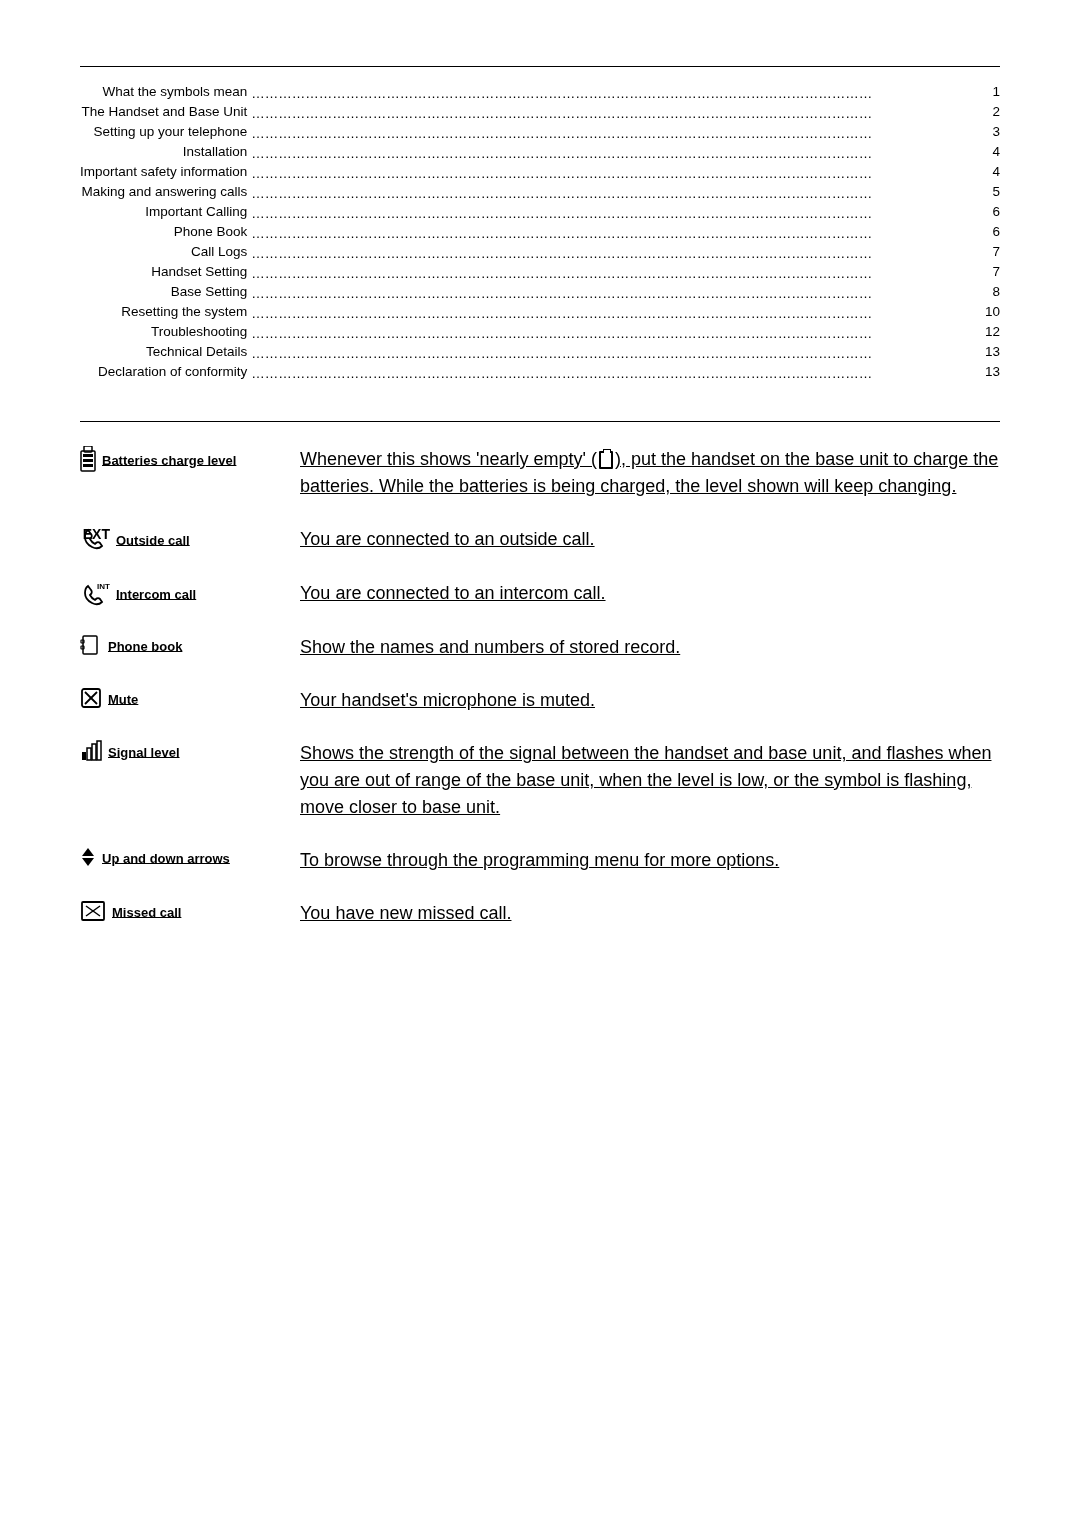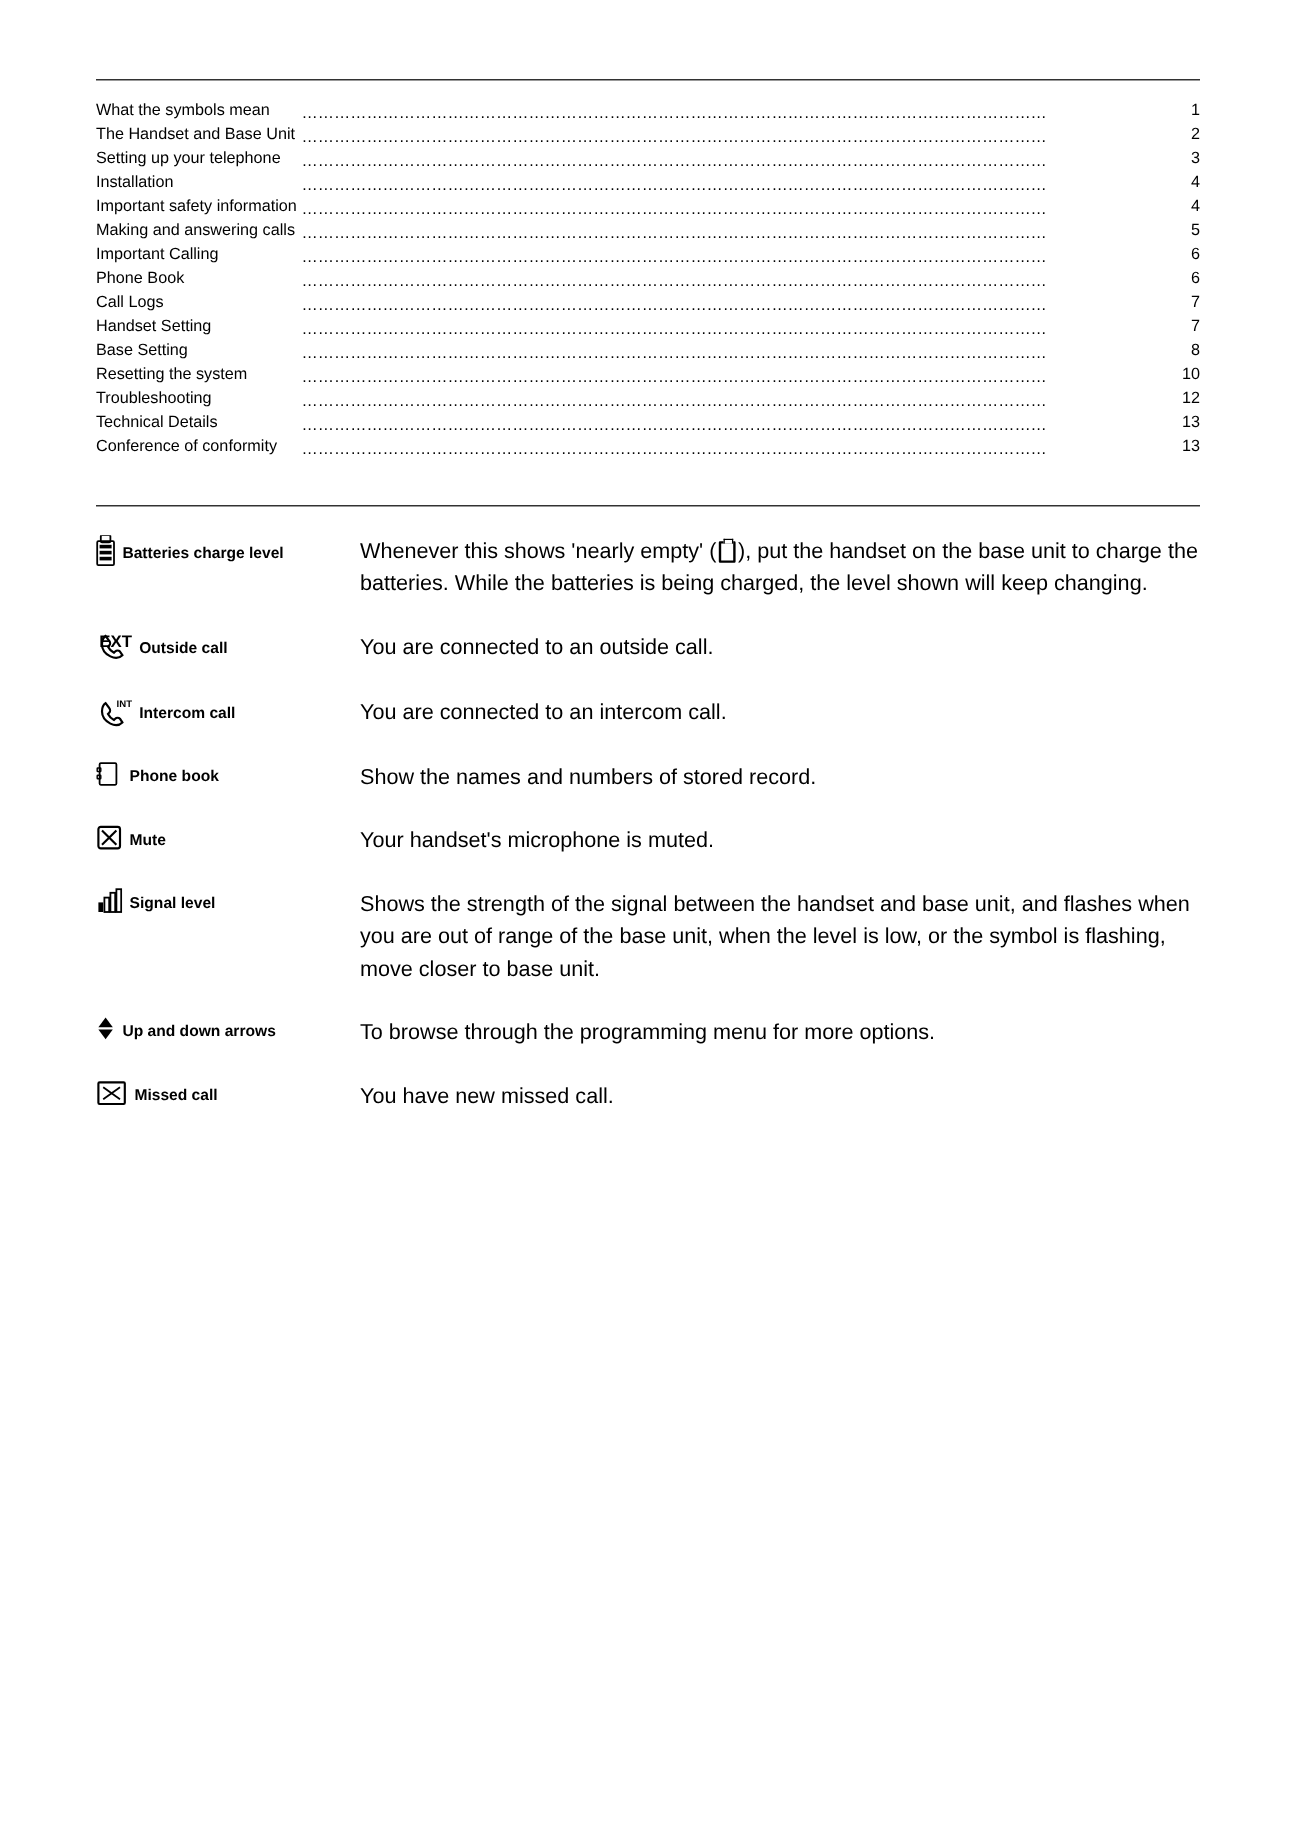--- a/index.html
+++ b/index.html
@@ -46,20 +46,21 @@
 
     .toc-row td {
       padding: 2.5px 0;
       font-size: 13.5px;
       vertical-align: bottom;
     }
 
     .toc-row td.toc-title {
       white-space: nowrap;
       width: 260px;
+      text-align: right;
     }
 
     .toc-row td.toc-dots {
       padding: 0 4px;
       letter-spacing: 0px;
       font-size: 13.5px;
       color: #000;
       overflow: hidden;
       width: 100%;
     }
@@ -67,20 +68,21 @@
     .toc-row td.toc-page {
       text-align: right;
       white-space: nowrap;
       padding-left: 4px;
       min-width: 28px;
     }
 
     
     .symbols-section {
       margin-top: 16px;
+      text-decoration: underline;
     }
 
     .symbols-section .section-title {
       margin-bottom: 6px;
     }
 
     .symbol-table {
       width: 100%;
       border-collapse: collapse;
       margin-top: 14px;
@@ -223,21 +225,21 @@
             <td class="toc-title">Troubleshooting</td>
             <td class="toc-dots">…………………………………………………………………………………………………………………………</td>
             <td class="toc-page">12</td>
           </tr>
           <tr class="toc-row">
             <td class="toc-title">Technical Details</td>
             <td class="toc-dots">…………………………………………………………………………………………………………………………</td>
             <td class="toc-page">13</td>
           </tr>
           <tr class="toc-row">
-            <td class="toc-title">Conference of conformity</td>
+            <td class="toc-title">Declaration of conformity</td>
             <td class="toc-dots">…………………………………………………………………………………………………………………………</td>
             <td class="toc-page">13</td>
           </tr>
         </tbody>
     </table>
   </div>
 
   <div class="symbols-section">
     <div class="section-title"></div>
     <hr class="section-divider">

